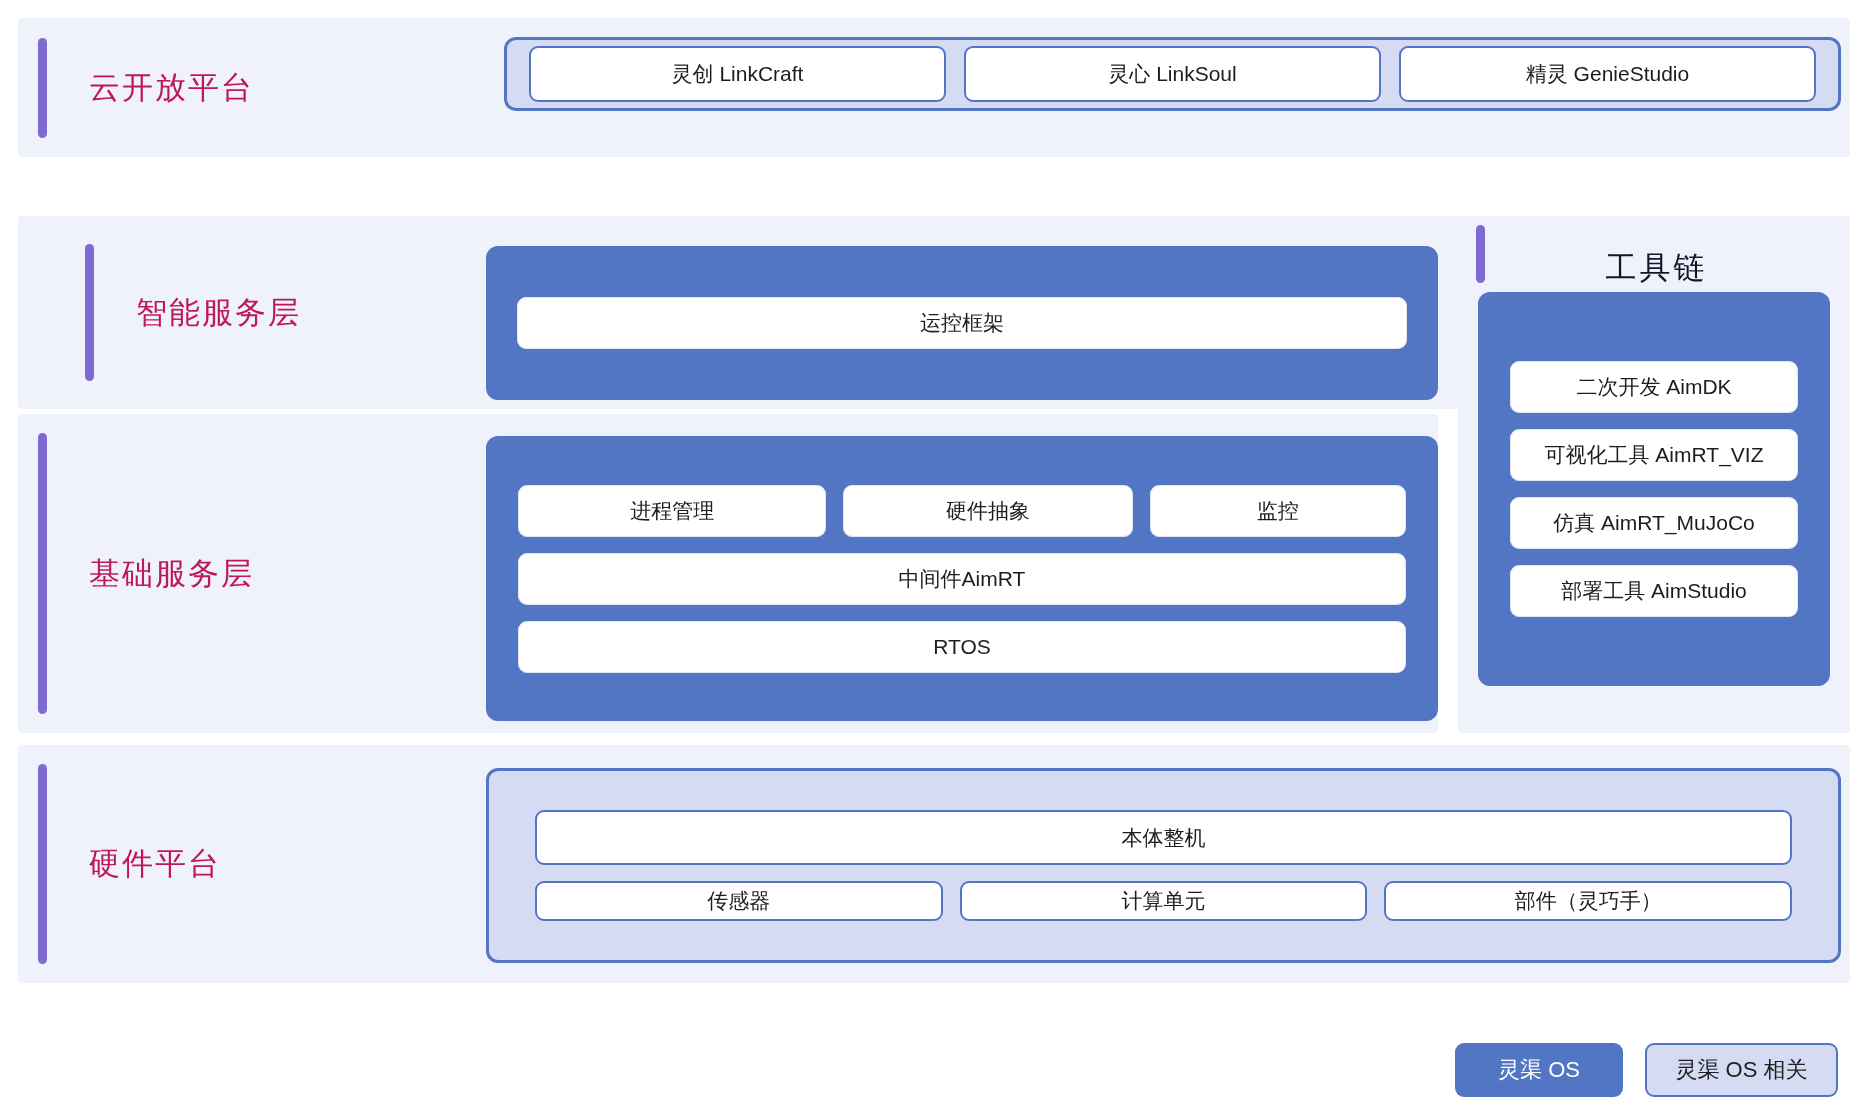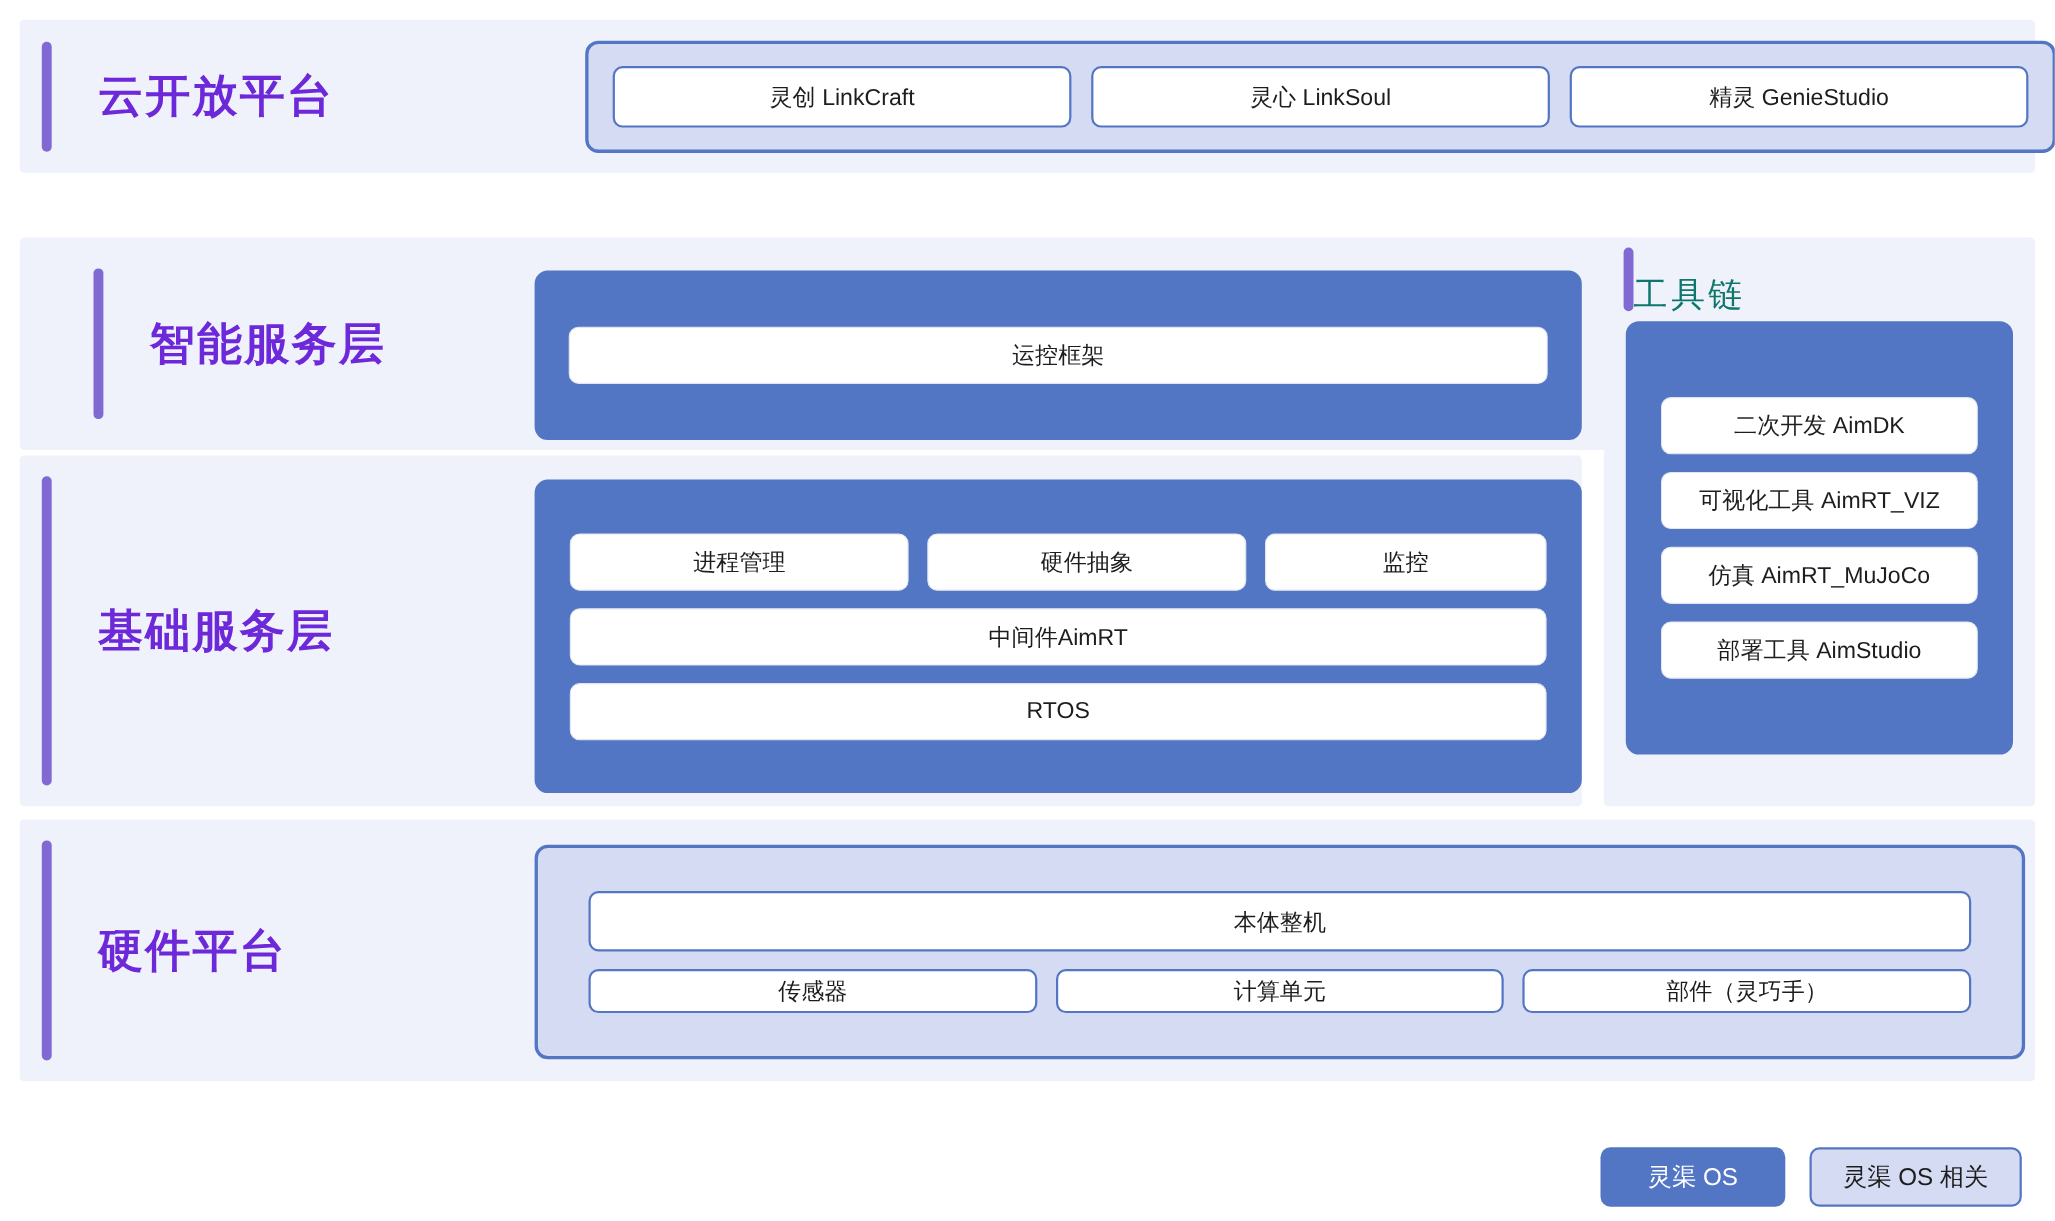--- a/index.html
+++ b/index.html
@@ -33,23 +33,23 @@
     align-items: center;
     flex: 0 0 auto;
   }
   .accent-bar {
     width: 9px;
     border-radius: 6px;
     background: #8169d4;
     flex: 0 0 auto;
   }
   .row-title {
-    font-size: 41px;
-    font-weight: bold;
-    color: #6d28d9;
+    font-size: 31px;
+    font-weight: normal;
+    color: #be185d;
     letter-spacing: 2px;
     white-space: nowrap;
   }
 
   
   .panel-light {
     background: #d5dbf3;
     border: 3px solid #5276c4;
     border-radius: 12px;
     box-sizing: border-box;
@@ -79,24 +79,23 @@
     border: 1px solid #e3e6f2;
   }
 
   
   #row-cloud { left: 18px; top: 18px; width: 1832px; height: 139px; border-radius: 4px; }
   #row-cloud .row-label-wrap { margin-left: 20px; }
   #row-cloud .accent-bar { height: 100px; }
   #row-cloud .row-title { margin-left: 42px; }
   #cloud-panel {
     position: absolute;
-    left: 486px; top: 19px; width: 1337px; height: 102px;
+    left: 486px; top: 19px; width: 1337px; height: 74px;
     display: flex; align-items: center; justify-content: space-between;
     padding: 0 22px;
-    margin-left: 28px;
   }
   #cloud-panel .chip { height: 56px; flex: 1 1 0; }
   #cloud-panel .chip + .chip { margin-left: 18px; }
 
   
   #row-intel { left: 18px; top: 216px; width: 1420px; height: 193px; border-radius: 4px; padding-left: 47px; }
   #row-intel .row-label-wrap { margin-left: 20px; }
   #row-intel .accent-bar { height: 137px; }
   #row-intel .row-title { margin-left: 42px; }
   #intel-panel {
@@ -130,22 +129,22 @@
     left: 1458px; top: 216px; width: 392px; height: 517px;
     background: #eff2fb;
     border-radius: 4px;
   }
   #toolchain-head {
     position: absolute; left: 0; top: 0; width: 100%; height: 76px;
     display: flex; align-items: center;
   }
   #toolchain-head .accent-bar { height: 58px; margin-left: 18px; }
   #toolchain-title {
-    flex: 1 1 auto; text-align: left;
-    font-size: 31px; color: #0f766e; letter-spacing: 3px;
+    flex: 1 1 auto; text-align: center;
+    font-size: 31px; color: #0f172a; letter-spacing: 3px;
     margin-right: 22px;
     margin-top: 28px;
   }
   #toolchain-panel {
     position: absolute; left: 20px; top: 76px; width: 352px; height: 394px;
     display: flex; flex-direction: column; align-items: center;
     justify-content: center; gap: 16px;
   }
   #toolchain-panel .chip { width: 288px; height: 52px; }
 

